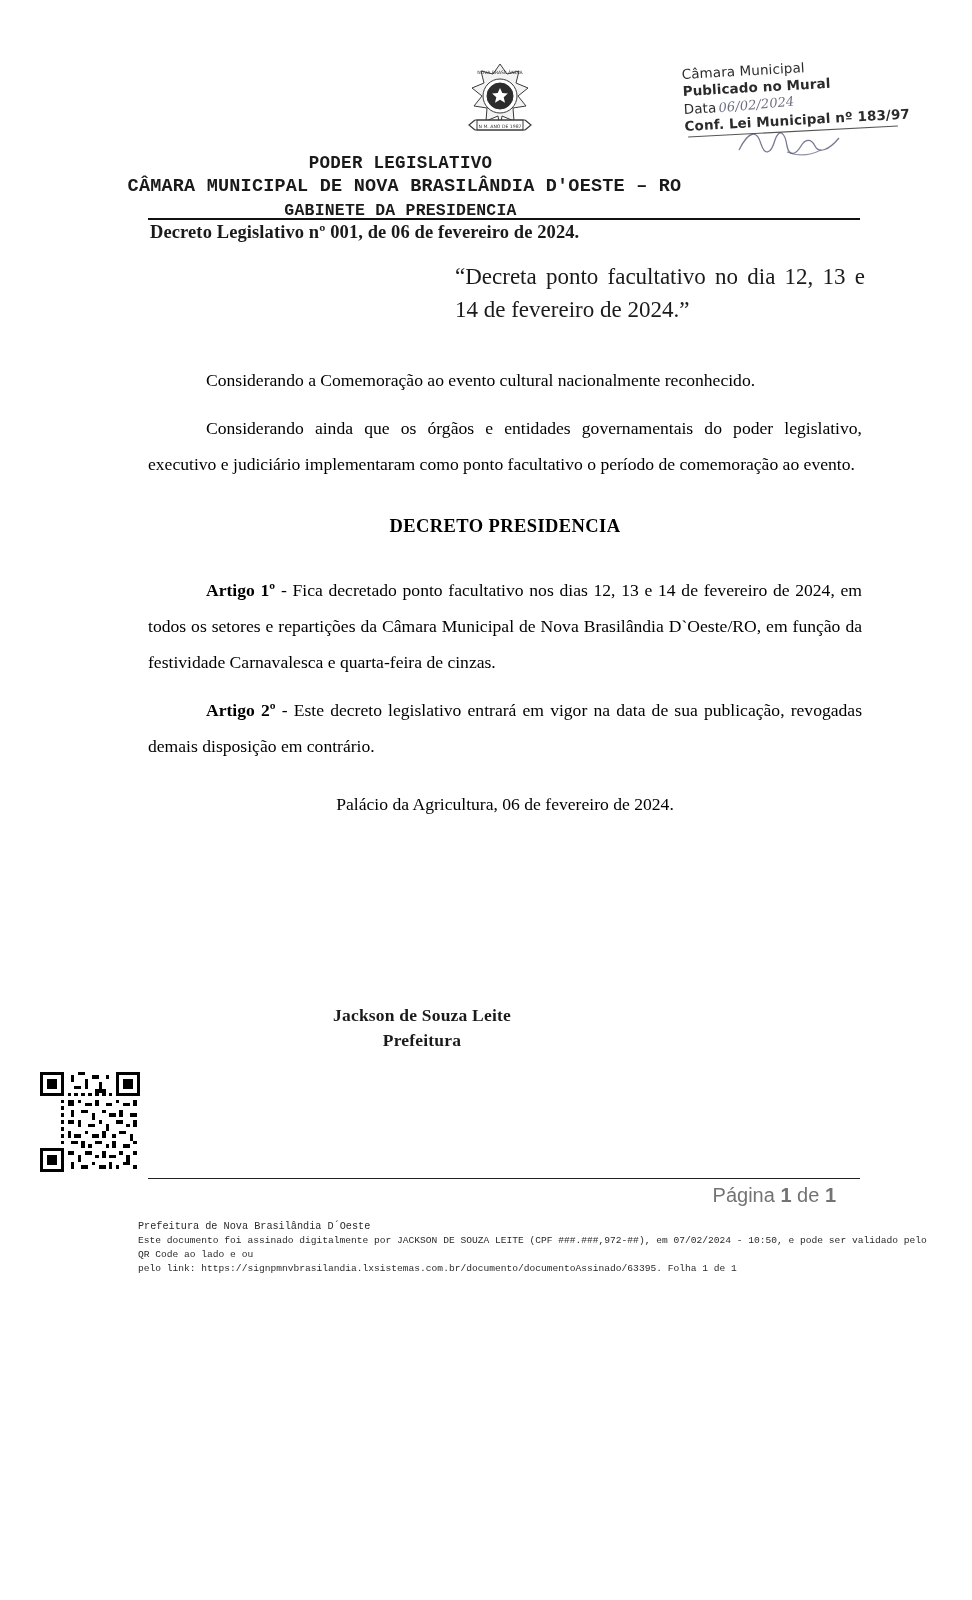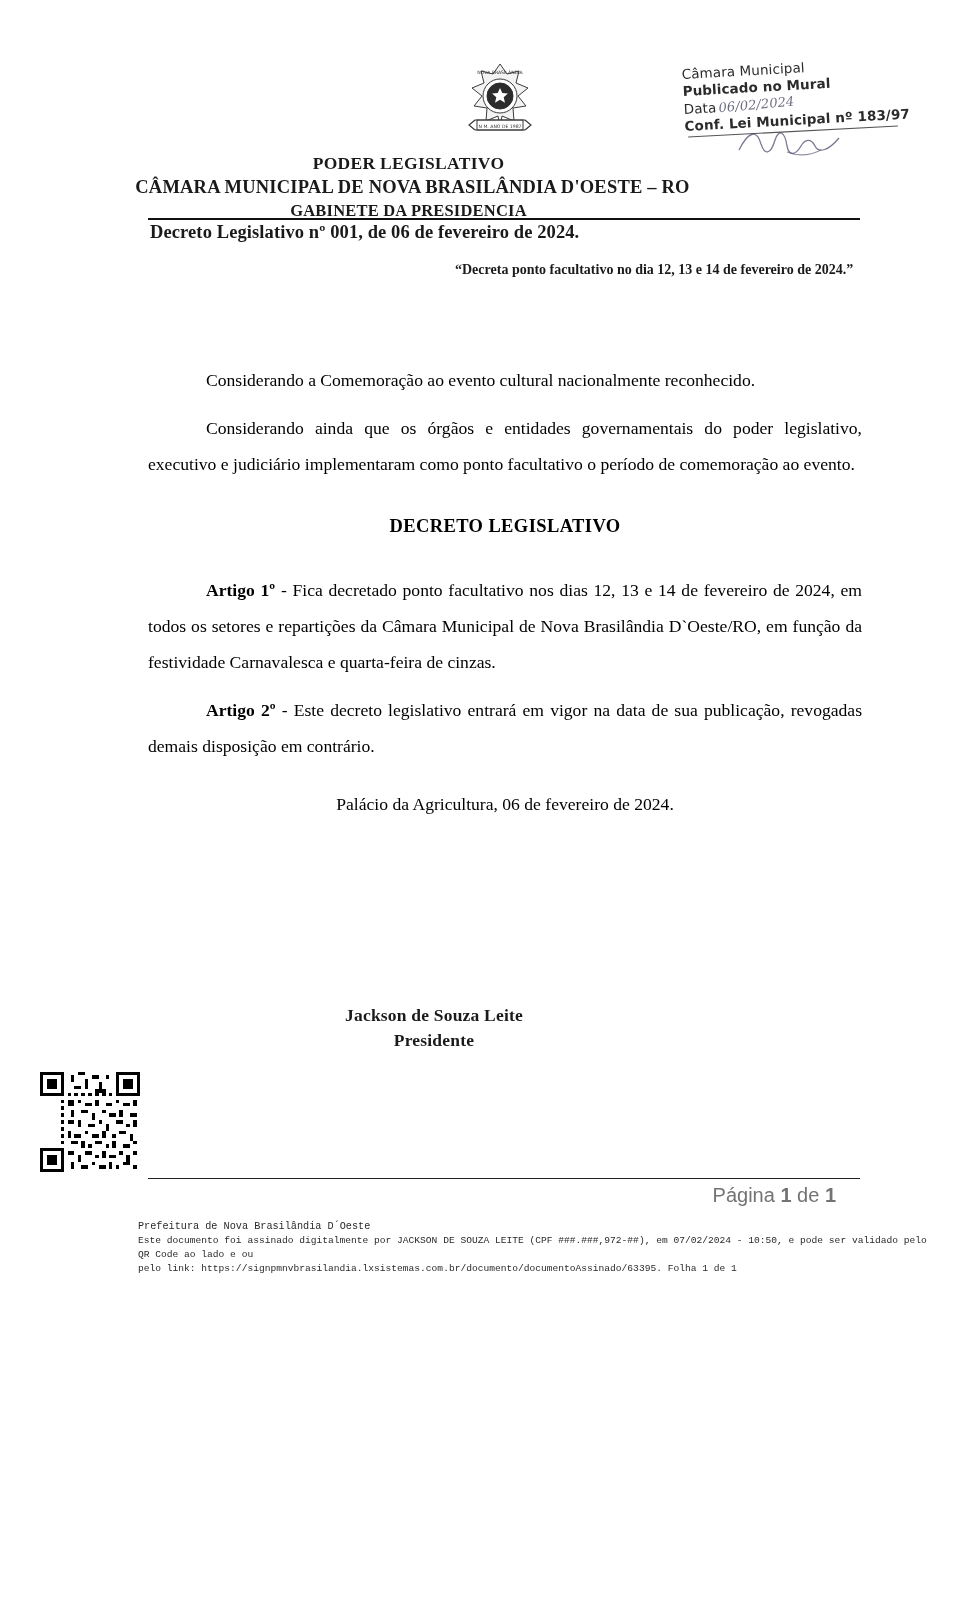--- a/index.html
+++ b/index.html
@@ -79,25 +79,25 @@
     top: 126px;
     width: 110px;
     height: 34px;
     color: #33335a;
     opacity: .8;
   }
 
   
   .title-block {
     position: absolute;
-    left: 16px;
+    left: 8px;
     top: 152px;
     width: 785px;
     text-align: center;
-    font-family: Liberation Serif, serif;
+    font-family: Liberation Mono, monospace;
     font-weight: bold;
     line-height: 1.33;
   }
   .title-block .t1 { font-size: 17.5px; letter-spacing: .3px; }
   .title-block .t2 { font-size: 18.5px; letter-spacing: .2px; padding-left: 8px; }
   .title-block .t3 { font-size: 16.5px; letter-spacing: .2px; }
 
   .hr-main {
     position: absolute;
     left: 148px;
@@ -116,22 +116,22 @@
     font-weight: bold;
     letter-spacing: .1px;
   }
 
   
   .summary {
     position: absolute;
     left: 455px;
     top: 260px;
     width: 410px;
-    font-size: 14px;
-    font-weight: bold;
+    font-size: 23px;
+    font-weight: normal;
     line-height: 1.45;
     text-align: justify;
   }
 
   
   .body-text {
     position: absolute;
     left: 148px;
     top: 362px;
     width: 714px;
@@ -154,21 +154,21 @@
 
   .closing {
     text-align: center;
     text-indent: 0 !important;
     margin-top: 22px !important;
   }
 
   
   .sign-block {
     position: absolute;
-    left: 12px;
+    left: 0;
     top: 1003px;
     width: 844px;
     text-align: center;
     font-weight: bold;
     font-size: 17.5px;
     line-height: 1.45;
     letter-spacing: .2px;
   }
 
   
@@ -264,33 +264,33 @@
   </div>
   <div class="hr-main"></div>
 
   <div class="decree-line">Decreto Legislativo nº 001, de 06 de fevereiro de 2024.</div>
 
   <div class="summary">“Decreta ponto facultativo no dia 12, 13 e 14 de fevereiro de 2024.”</div>
 
   <div class="body-text">
     <p>Considerando a Comemoração ao evento cultural nacionalmente reconhecido.</p>
     <p>Considerando ainda que os órgãos e entidades governamentais do poder legislativo, executivo e judiciário implementaram como ponto facultativo o período de comemoração ao evento.</p>
-    <p class="center-head">DECRETO LEGISLATIVO</p>
+    <p class="center-head">DECRETO PRESIDENCIA</p>
     <p>
       <span class="art-label">Artigo 1º</span><span> - Fica decretado ponto facultativo nos dias 12, 13 e 14 de fevereiro de 2024, em todos os setores e repartições da Câmara Municipal de Nova Brasilândia D`Oeste/RO, em função da festividade Carnavalesca e quarta-feira de cinzas.</span>
     </p>
     <p>
       <span class="art-label">Artigo 2º</span><span> - Este decreto legislativo entrará em vigor na data de sua publicação, revogadas demais disposição em contrário.</span>
     </p>
     <p class="closing">Palácio da Agricultura, 06 de fevereiro de 2024.</p>
   </div>
 
   <div class="sign-block">
     <div>Jackson de Souza Leite</div>
-    <div>Presidente</div>
+    <div>Prefeitura</div>
   </div>
 
   <div class="qr">
     <svg width="100" height="100" viewBox="0 0 29 29" shape-rendering="crispEdges" aria-hidden="true">
       <rect width="29" height="29" fill="#ffffff"></rect>
       <g fill="#000000">
 
         <rect x="0" y="0" width="7" height="1"></rect>
           <rect x="0" y="6" width="7" height="1"></rect>
         <rect x="0" y="0" width="1" height="7"></rect>

